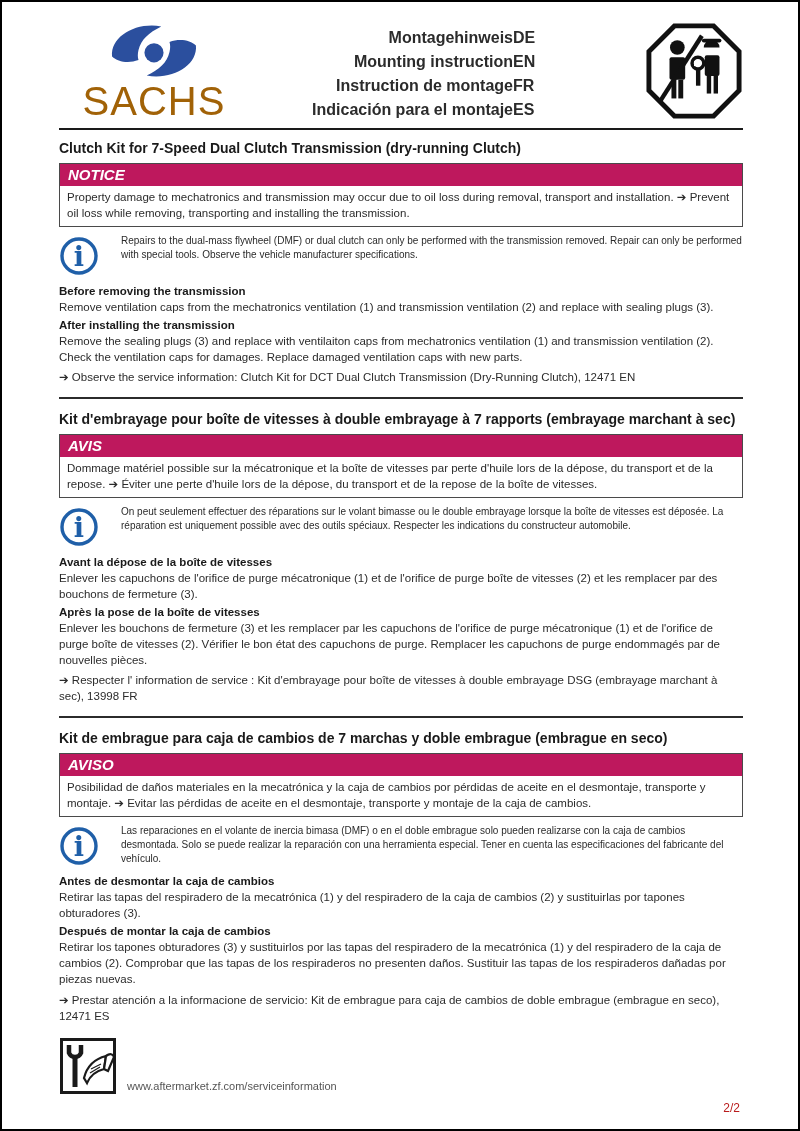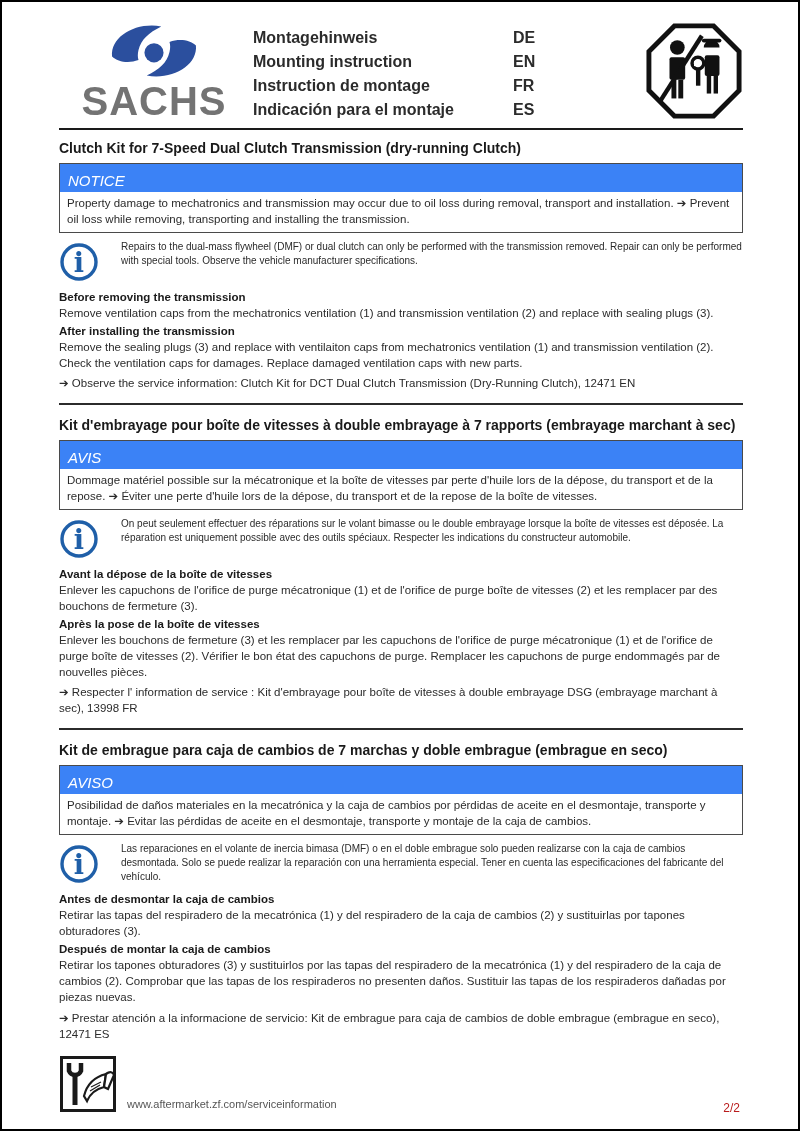--- a/index.html
+++ b/index.html
@@ -14,37 +14,37 @@
     overflow: hidden;
     position: relative;
   }
   .inner { padding: 14px 55px 0 57px; }
 
   
   .header { display: flex; align-items: flex-start; padding-top: 4px; }
   .logo-block { width: 190px; text-align: center; }
   .logo-symbol { display: block; margin: 0 auto; }
   .sachs-word {
-    font-size: 40px; font-weight: bold; color: #737373;
+    font-size: 40px; font-weight: normal; color: #a16207;
     letter-spacing: 1px; line-height: 0.85; margin-top: 2px;
   }
   .title-block { flex: 1; padding-left: 4px; padding-top: 6px; }
   .title-row { display: flex; line-height: 24px; }
-  .title-label { flex: 1; font-weight: bold; font-size: 16px; }
+  .title-label { flex: 1; font-weight: bold; font-size: 16px; text-align: right; }
   .title-lang  { width: 120px; font-weight: bold; font-size: 16px; }
   .octagon-wrap { width: 110px; display: flex; justify-content: flex-end; padding-top: 2px; }
   .header-rule { border: none; border-top: 2px solid #1a1a1a; margin: 6px 0 10px 0; }
 
   
   .sec-title { font-size: 14px; font-weight: bold; color: #1a1a1a; margin: 6px 0 5px 0; line-height: 1.25; }
   .notice-box { border: 1px solid #4a4a4a; margin-bottom: 7px; }
   .notice-bar {
-    background: #3b82f6; color: #fff;
-    font-weight: normal; font-style: italic;
-    font-size: 15px; padding: 8px 8px 3px 8px;
+    background: #be185d; color: #fff;
+    font-weight: bold; font-style: italic;
+    font-size: 15px; padding: 2px 8px 3px 8px;
   }
   .notice-body { font-size: 11.5px; line-height: 1.4; padding: 3px 7px 5px 7px; }
   .info-row { display: flex; margin: 4px 0 5px 0; }
   .info-icon-wrap { width: 62px; padding-top: 2px; }
   .info-text { flex: 1; font-size: 10px; line-height: 1.4; }
   .sub-head { font-size: 11.5px; font-weight: bold; color: #1a1a1a; margin: 3px 0 2px 0; }
   .body-p { font-size: 11.5px; line-height: 1.4; margin-bottom: 4px; }
   .arrow-note { font-size: 11.5px; line-height: 1.4; margin: 2px 0 4px 0; }
   .sec-rule { border: none; border-top: 2px solid #2b2b2b; margin: 12px 0 12px 0; }
 

